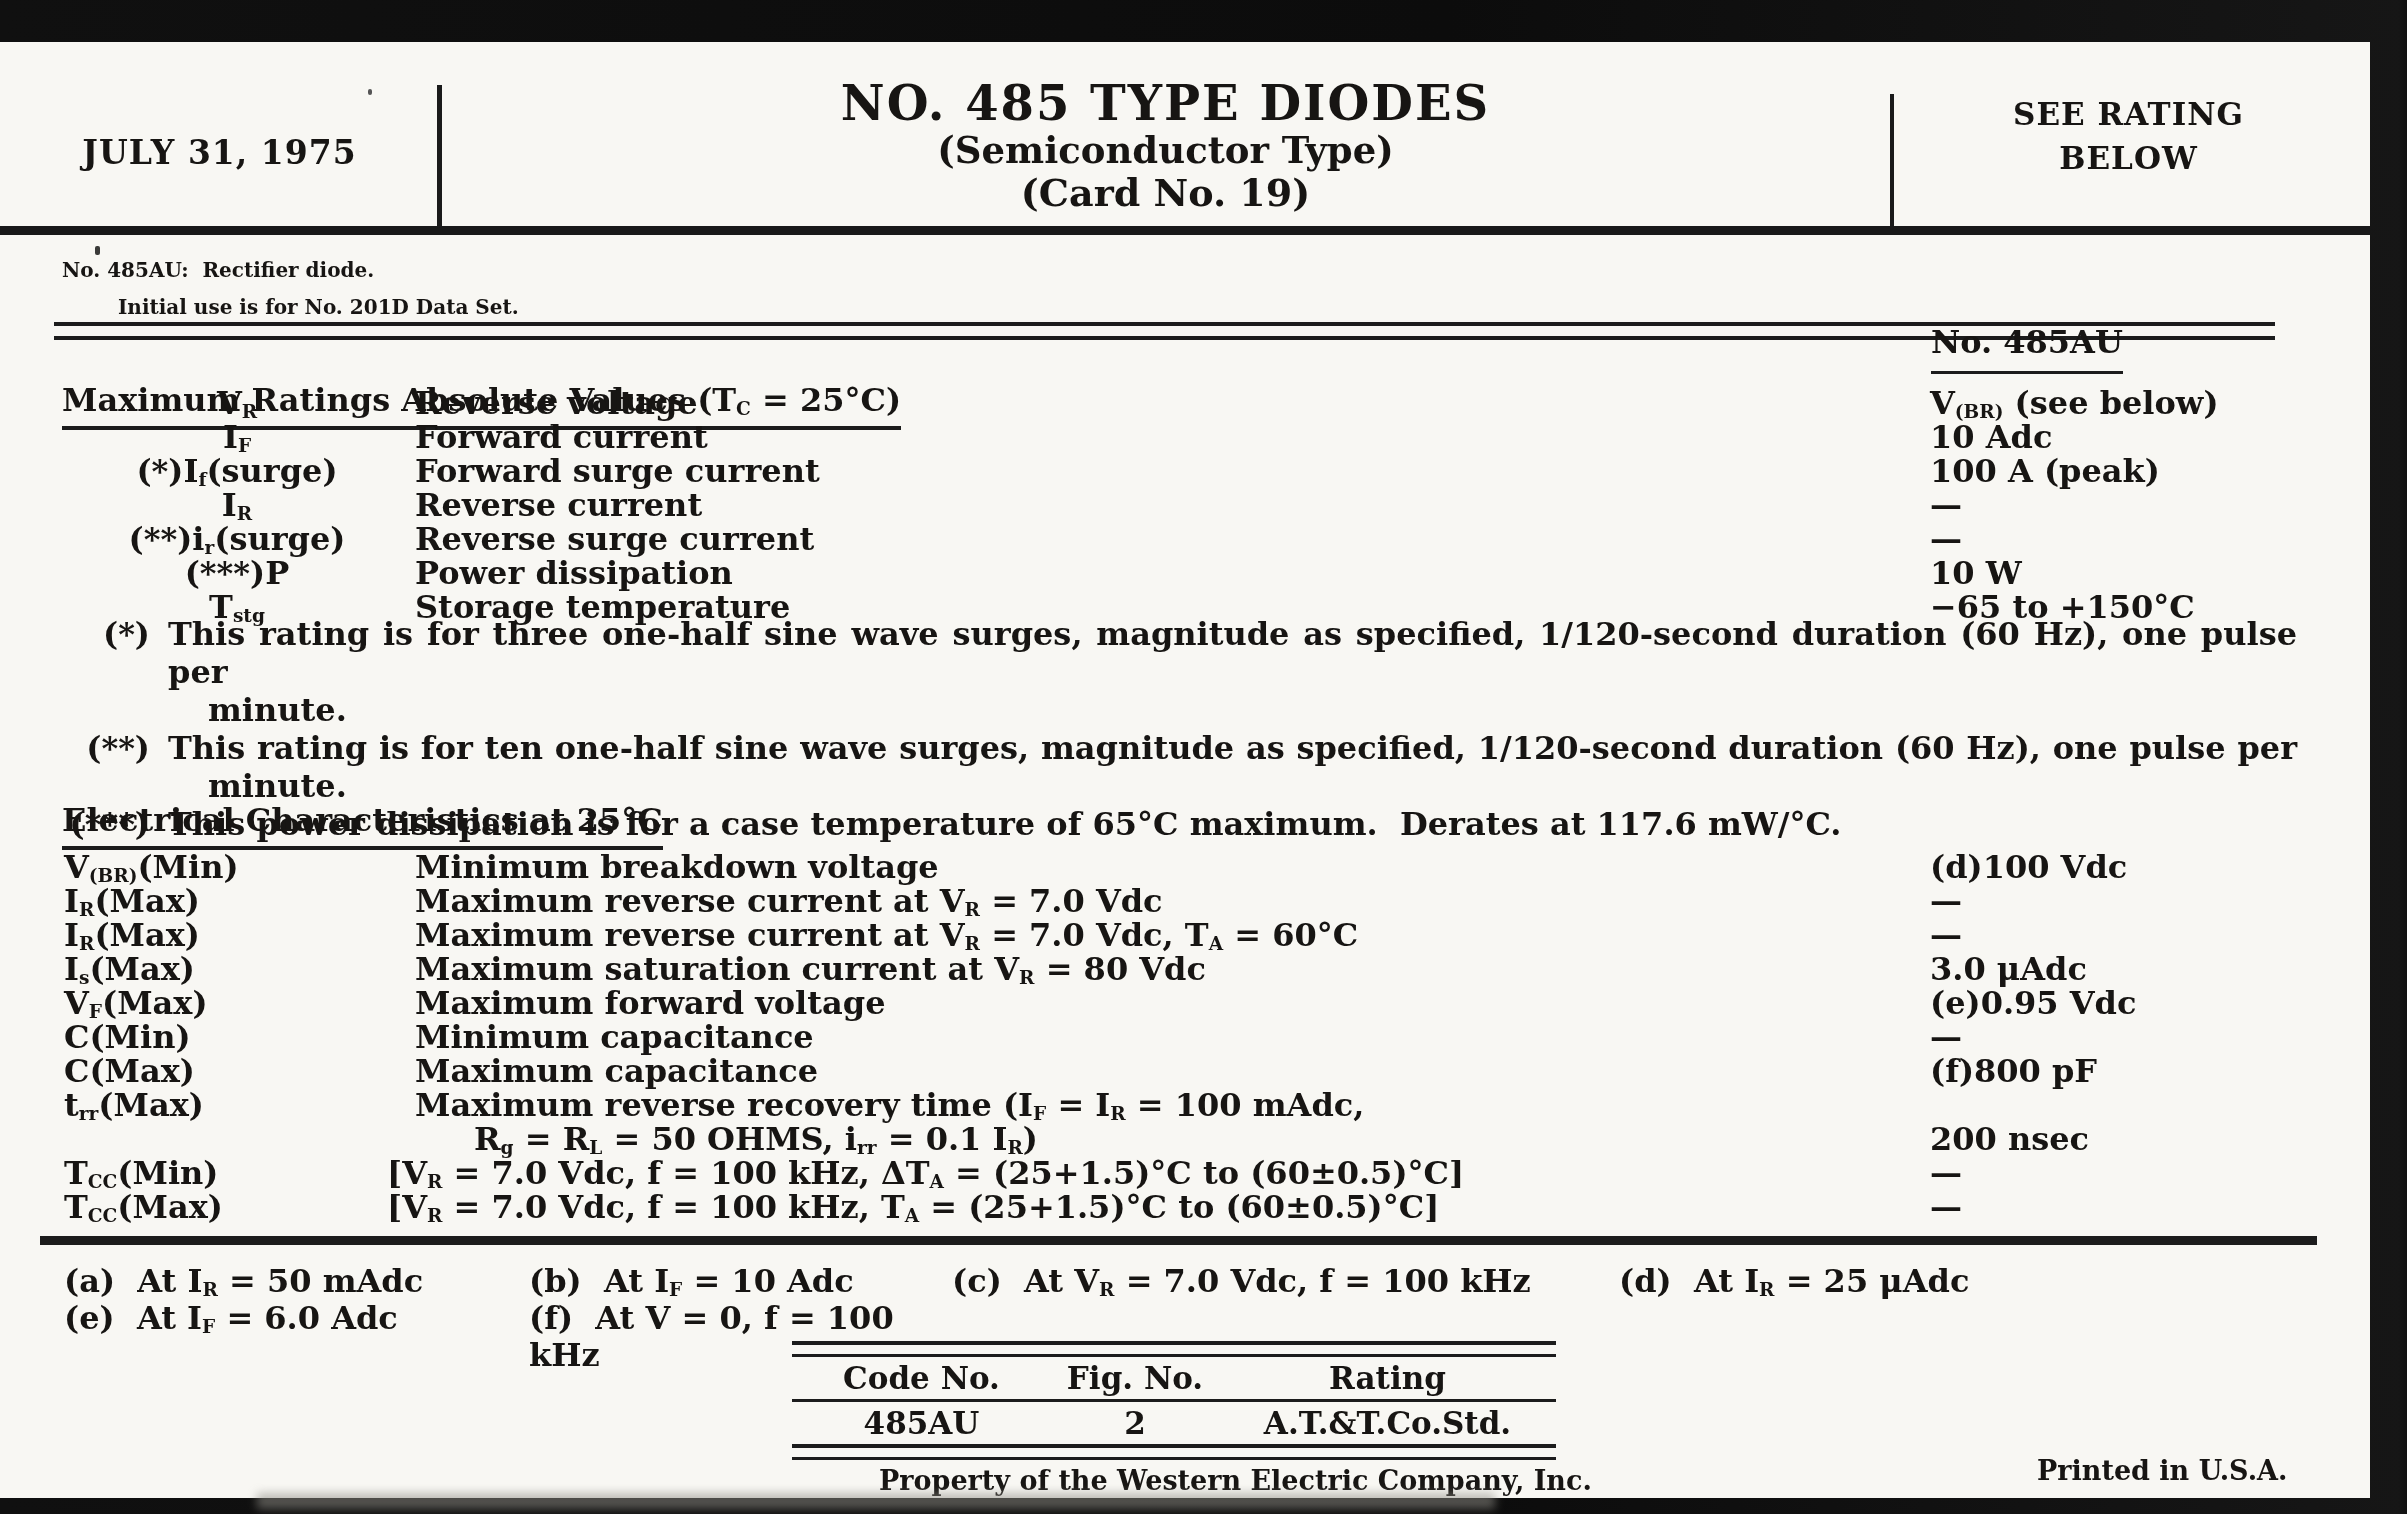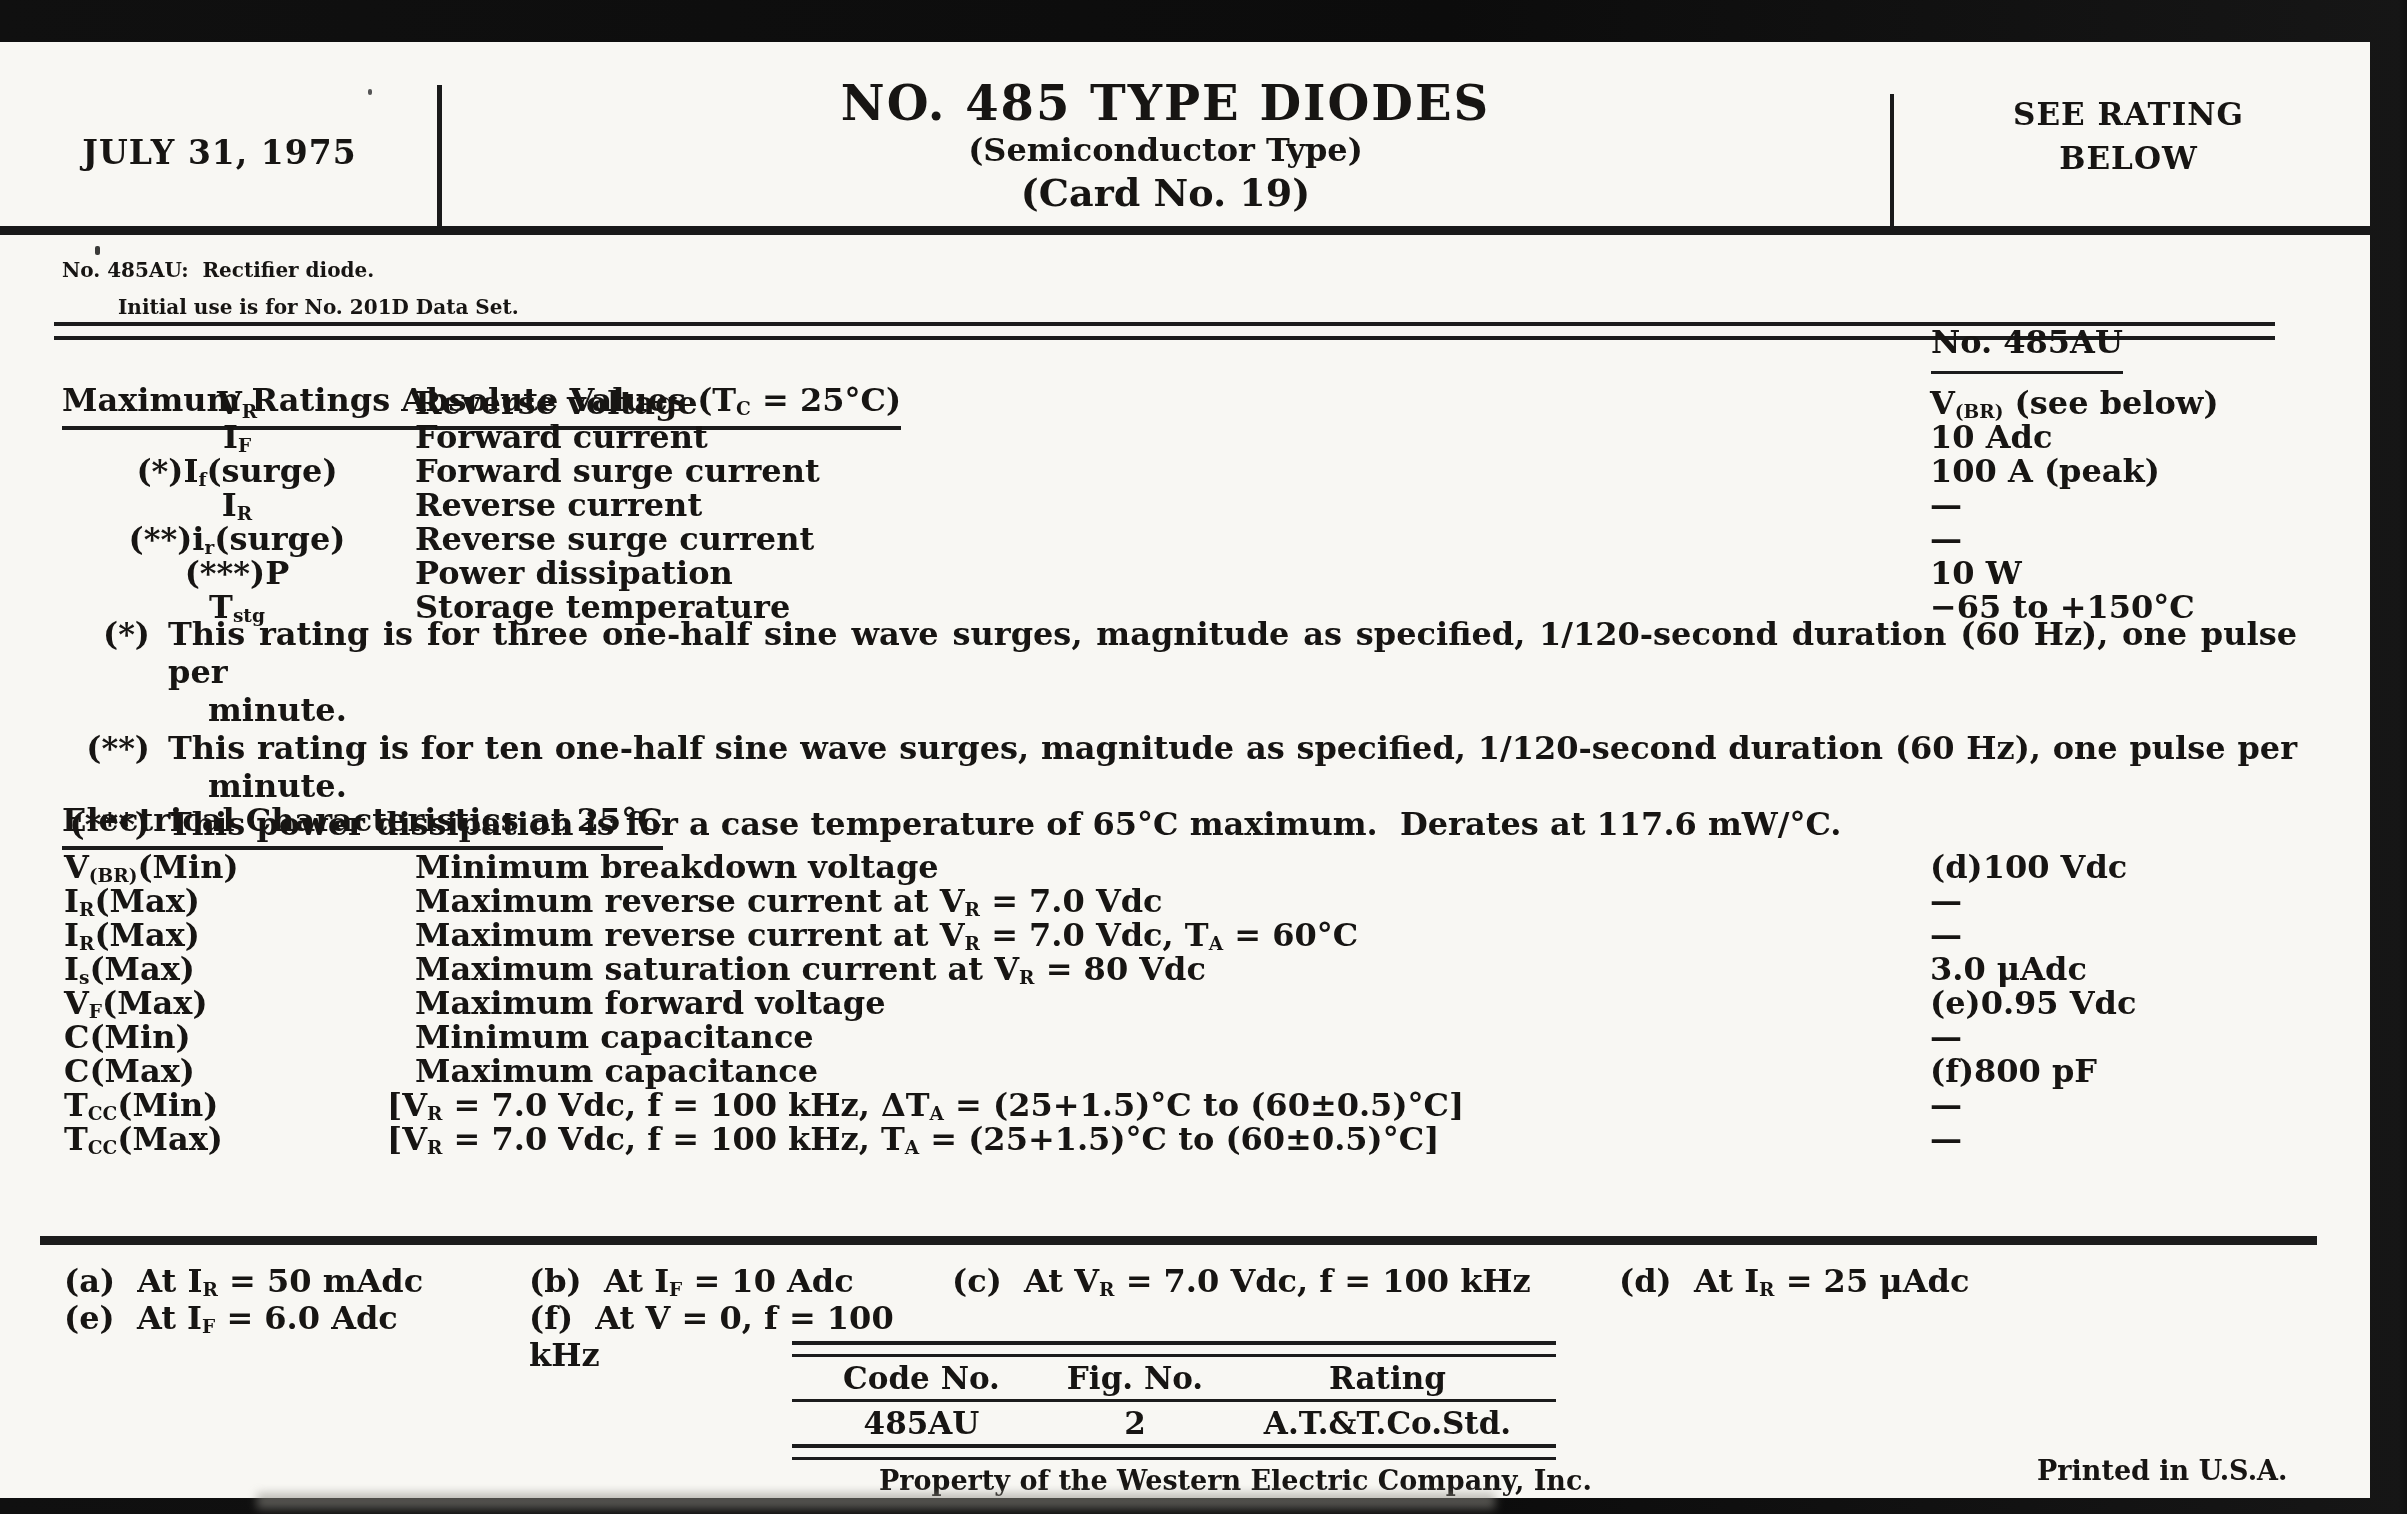--- a/index.html
+++ b/index.html
@@ -16,21 +16,21 @@
   [data-bind],[data-bind-rich] { white-space:pre-wrap; }
   sub { font-size:58%; vertical-align:-0.22em; line-height:0; }
 
   
   .hdr { position:absolute; left:0; top:0; width:2370px; height:184px;
          border-bottom:9px solid #191919; }
   .hdr-left  { position:absolute; left:0; top:91px; width:439px; text-align:center;
                font-size:33px; letter-spacing:1px; }
   .hdr-center{ position:absolute; left:439px; top:36px; width:1453px; text-align:center; }
   .hdr-title { font-size:48px; line-height:51px; letter-spacing:2px; }
-  .hdr-sub1  { font-size:32px; line-height:42px; }
+  .hdr-sub1  { font-size:37px; line-height:42px; }
   .hdr-sub2  { font-size:38px; line-height:44px; }
   .hdr-right { position:absolute; left:1892px; top:50px; width:473px; text-align:center;
                font-size:31px; line-height:44px; letter-spacing:1px; }
   .vdiv1 { position:absolute; left:437px; top:43px; width:5px; height:142px; background:#1a1a1a; }
   .vdiv2 { position:absolute; left:1890px; top:52px; width:4px; height:132px; background:#1a1a1a; }
 
   
   .intro { position:absolute; left:62px; top:210px; font-size:20px; line-height:37px; }
   .intro-l2 { padding-left:56px; }
   .rule-double { position:absolute; left:54px; top:280px; width:2221px; height:10px;
@@ -211,20 +211,28 @@
         <div class="sym-left" data-bind-rich="electrical.rows.5.symbol">C(Min)</div>
         <div data-bind-rich="electrical.rows.5.description">Minimum capacitance</div>
         <div class="val" data-bind-rich="electrical.rows.5.value">—</div>
       </div>
       <div class="row">
         <div class="sym-left" data-bind-rich="electrical.rows.6.symbol">C(Max)</div>
         <div data-bind-rich="electrical.rows.6.description">Maximum capacitance</div>
         <div class="val" data-bind-rich="electrical.rows.6.value">(f)800 pF</div>
       </div>
       <div class="row">
+        <div class="sym-left" data-bind-rich="electrical.rows.7.symbol">t<sub>rr</sub>(Max)</div>
+        <div>
+          <div data-bind-rich="electrical.rows.7.description">Maximum reverse recovery time (I<sub>F</sub> = I<sub>R</sub> = 100 mAdc,</div>
+          <div class="desc2" data-bind-rich="electrical.rows.7.description2">R<sub>g</sub> = R<sub>L</sub> = 50 OHMS, i<sub>rr</sub> = 0.1 I<sub>R</sub>)</div>
+        </div>
+        <div class="val val-end" data-bind-rich="electrical.rows.7.value">200 nsec</div>
+      </div>
+      <div class="row">
         <div class="sym-left" data-bind-rich="electrical.rows.8.symbol">T<sub>CC</sub>(Min)</div>
         <div class="desc-bracket" data-bind-rich="electrical.rows.8.description">[V<sub>R</sub> = 7.0 Vdc, f = 100 kHz, ΔT<sub>A</sub> = (25+1.5)°C to (60±0.5)°C]</div>
         <div class="val" data-bind-rich="electrical.rows.8.value">—</div>
       </div>
       <div class="row">
         <div class="sym-left" data-bind-rich="electrical.rows.9.symbol">T<sub>CC</sub>(Max)</div>
         <div class="desc-bracket" data-bind-rich="electrical.rows.9.description">[V<sub>R</sub> = 7.0 Vdc, f = 100 kHz, T<sub>A</sub> = (25+1.5)°C to (60±0.5)°C]</div>
         <div class="val" data-bind-rich="electrical.rows.9.value">—</div>
       </div>
     </div>

